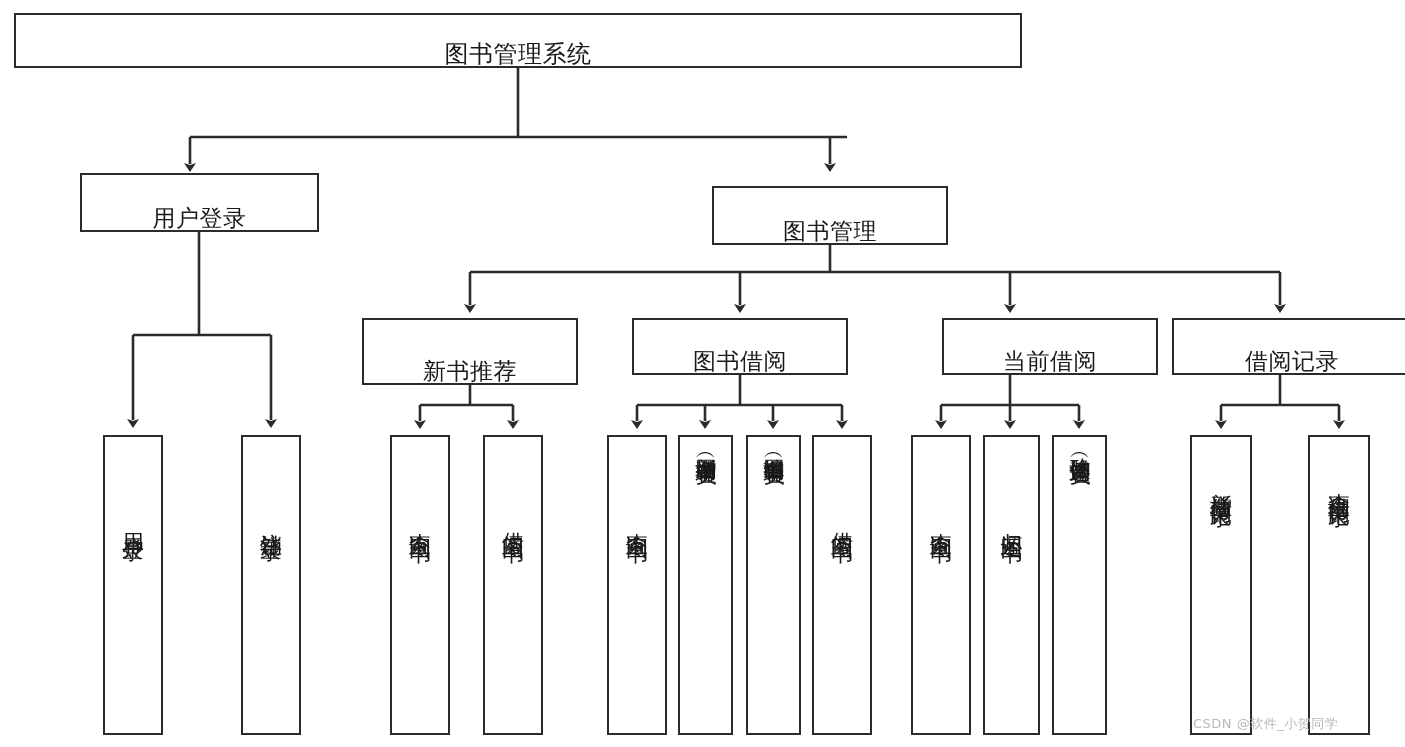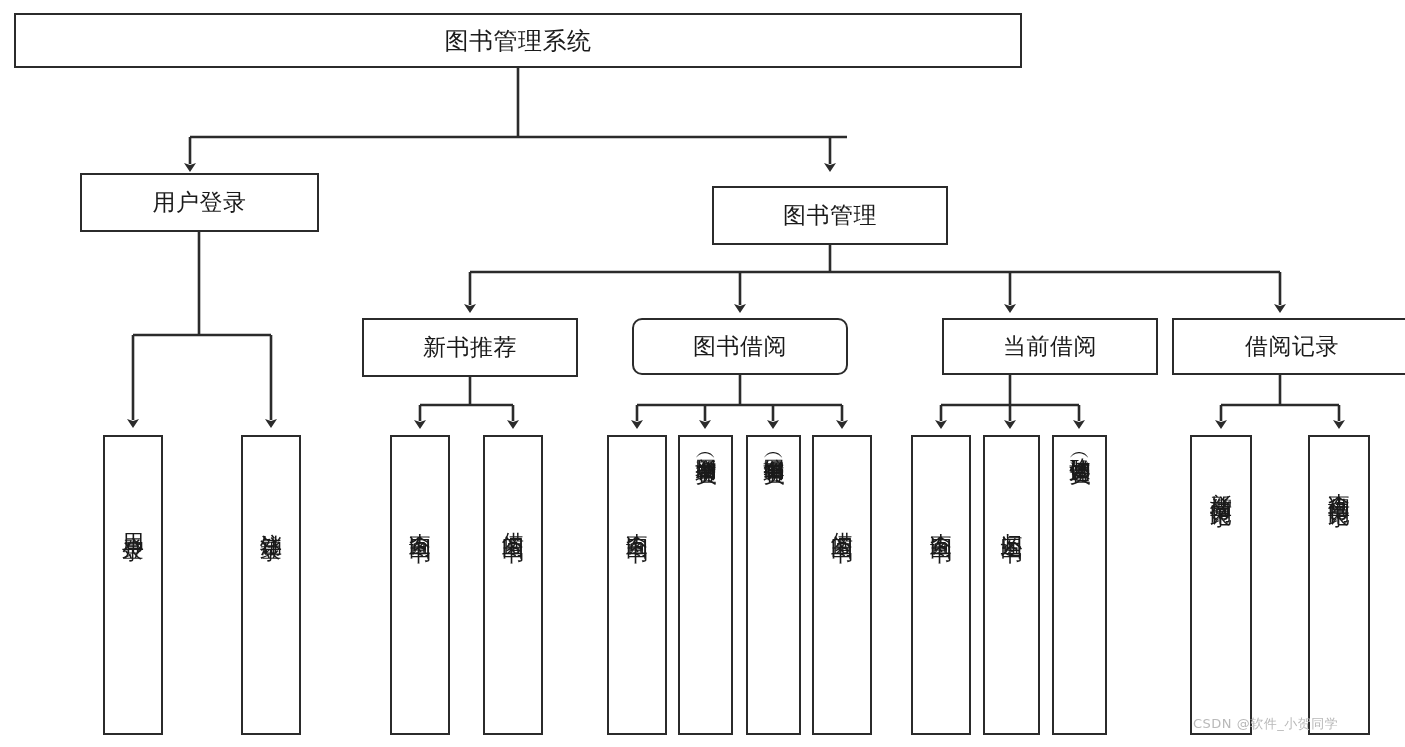--- a/index.html
+++ b/index.html
@@ -25,21 +25,21 @@
     width: 1405px;
     height: 747px;
     pointer-events: none;
   }
   .node {
     position: absolute;
     box-sizing: border-box;
     background: #ffffff;
     border: 2px solid #2b2b2b;
     display: flex;
-    align-items: center;
+    align-items: flex-end;
     justify-content: center;
     overflow: hidden;
   }
   .node .label {
     color: #1a1a1a;
     text-align: center;
     line-height: 1.0;
     white-space: nowrap;
   }
   
@@ -137,25 +137,25 @@
   </div>
 
   <div class="node horiz" style="left:80px; top:173px; width:239px; height:59px;">
     <span class="label">用户登录</span>
   </div>
 
   <div class="node horiz" style="left:712px; top:186px; width:236px; height:59px;">
     <span class="label">图书管理</span>
   </div>
 
-  <div class="node horiz" style="left:362px; top:318px; width:216px; height:59px;">
+  <div class="node horiz" style="left:362px; top:318px; width:216px; height:67px;">
     <span class="label">新书推荐</span>
   </div>
 
-  <div class="node horiz" style="left:632px; top:318px; width:216px; height:57px;border-radius:10px;">
+  <div class="node horiz" style="left:632px; top:318px; width:216px; height:57px;">
     <span class="label">图书借阅</span>
   </div>
 
   <div class="node horiz" style="left:902px; top:318px; width:216px; height:57px;margin-left:40px;">
     <span class="label">当前借阅</span>
   </div>
 
   <div class="node horiz" style="left:1172px; top:318px; width:240px; height:57px;">
     <span class="label">借阅记录</span>
   </div>

